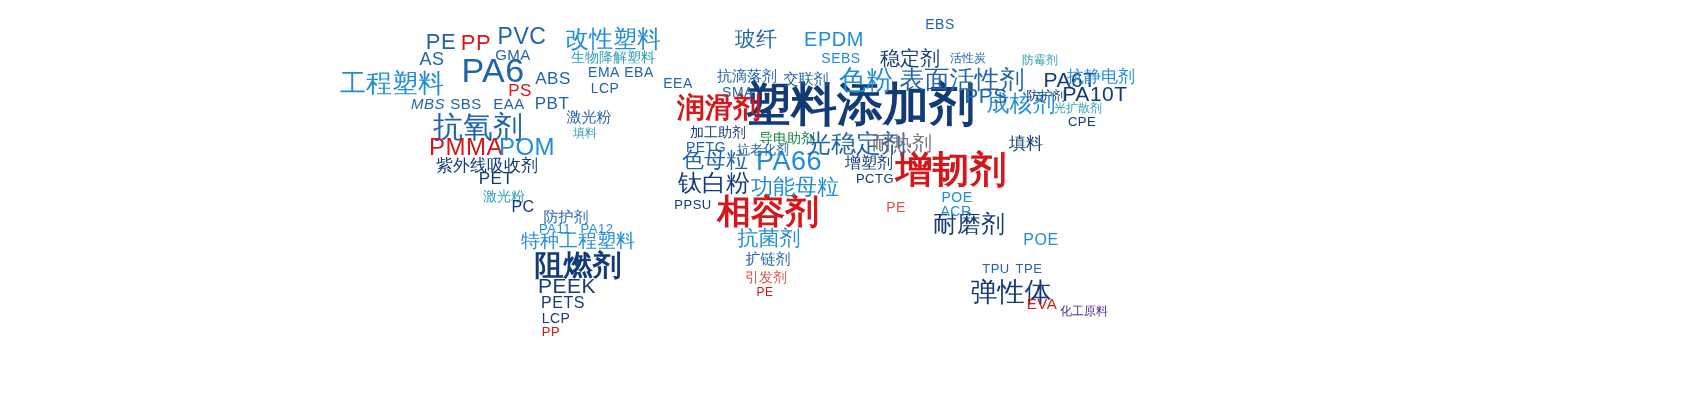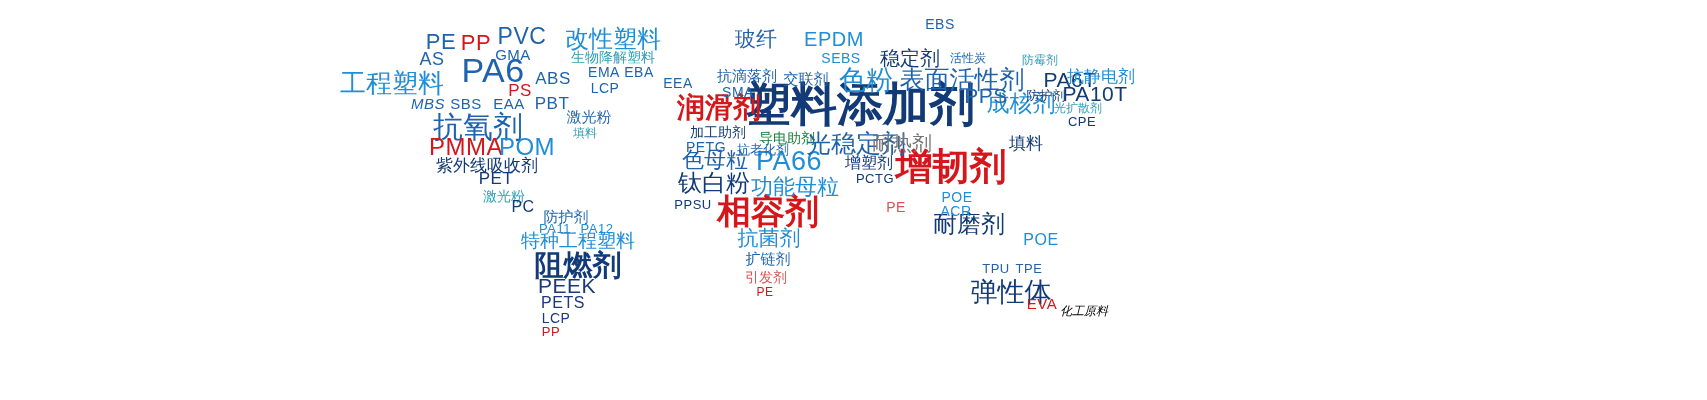--- a/index.html
+++ b/index.html
@@ -38,21 +38,21 @@
   }
   .w-bold { font-weight: 700; }
   .w-normal { font-weight: 400; }
 </style>
 </head>
 <body>
 
 <div id="cloud-canvas" style="width: 1707px; height: 400px; background: rgb(255, 255, 255);">
 
 <span class="cloud-word cjk w-bold" style="left: 860px; top: 104px; font-size: 46px; color: rgb(18, 58, 118); font-weight: 700;">塑料添加剂</span>
-    <span class="cloud-word cjk w-bold" style="left: 951px; top: 169px; font-size: 37px; color: rgb(213, 23, 27); font-weight: 700; font-family: Liberation Mono, monospace;">增韧剂</span>
+    <span class="cloud-word cjk w-bold" style="left: 951px; top: 169px; font-size: 37px; color: rgb(213, 23, 27); font-weight: 700;">增韧剂</span>
     <span class="cloud-word cjk w-bold" style="left: 768px; top: 211px; font-size: 34px; color: rgb(213, 23, 27); font-weight: 700;">相容剂</span>
     <span class="cloud-word cjk w-bold" style="left: 578px; top: 265px; font-size: 29px; color: rgb(18, 58, 118); font-weight: 700;">阻燃剂</span>
     <span class="cloud-word cjk w-bold" style="left: 719px; top: 108px; font-size: 28px; color: rgb(213, 23, 27); font-weight: 700;">润滑剂</span>
     <span class="cloud-word latin w-normal" style="left: 493px; top: 70px; font-size: 34px; color: rgb(31, 99, 173); font-weight: 400;">PA6</span>
     <span class="cloud-word cjk w-normal" style="left: 478px; top: 127px; font-size: 30px; color: rgb(31, 99, 173); font-weight: 400;">抗氧剂</span>
     <span class="cloud-word cjk w-normal" style="left: 392px; top: 83px; font-size: 26px; color: rgb(31, 142, 214); font-weight: 400;">工程塑料</span>
     <span class="cloud-word latin w-normal" style="left: 789px; top: 161px; font-size: 27px; color: rgb(31, 142, 214); font-weight: 400;">PA66</span>
     <span class="cloud-word cjk w-normal" style="left: 866px; top: 79px; font-size: 27px; color: rgb(31, 142, 214); font-weight: 400;">色粉</span>
     <span class="cloud-word cjk w-normal" style="left: 962px; top: 79px; font-size: 25px; color: rgb(31, 99, 173); font-weight: 400;">表面活性剂</span>
     <span class="cloud-word cjk w-normal" style="left: 856px; top: 143px; font-size: 25px; color: rgb(31, 99, 173); font-weight: 400;">光稳定剂</span>
@@ -113,21 +113,21 @@
     <span class="cloud-word cjk w-normal" style="left: 763px; top: 149px; font-size: 13px; color: rgb(31, 99, 173); font-weight: 400;">抗老化剂</span>
     <span class="cloud-word latin w-normal" style="left: 875px; top: 178px; font-size: 13px; color: rgb(18, 58, 118); font-weight: 400;">PCTG</span>
     <span class="cloud-word latin w-normal" style="left: 693px; top: 204px; font-size: 13px; color: rgb(18, 58, 118); font-weight: 400;">PPSU</span>
     <span class="cloud-word latin w-normal" style="left: 896px; top: 207px; font-size: 14px; color: rgb(217, 83, 79); font-weight: 400;">PE</span>
     <span class="cloud-word latin w-normal" style="left: 957px; top: 197px; font-size: 14px; color: rgb(31, 142, 214); font-weight: 400;">POE</span>
     <span class="cloud-word latin w-normal" style="left: 956px; top: 211px; font-size: 14px; color: rgb(31, 142, 214); font-weight: 400;">ACR</span>
     <span class="cloud-word latin w-normal" style="left: 1041px; top: 240px; font-size: 16px; color: rgb(31, 142, 214); font-weight: 400;">POE</span>
     <span class="cloud-word latin w-normal" style="left: 996px; top: 268px; font-size: 13px; color: rgb(31, 99, 173); font-weight: 400;">TPU</span>
     <span class="cloud-word latin w-normal" style="left: 1029px; top: 268px; font-size: 13px; color: rgb(31, 99, 173); font-weight: 400;">TPE</span>
     <span class="cloud-word latin w-normal" style="left: 1042px; top: 303px; font-size: 15px; color: rgb(213, 23, 27); font-weight: 400;">EVA</span>
-    <span class="cloud-word cjk w-normal" style="left: 1084px; top: 311px; font-size: 12px; color: #000000; font-weight: 400; font-style: italic;">化工原料</span>
+    <span class="cloud-word cjk w-normal" style="left: 1084px; top: 311px; font-size: 12px; color: #4c1d95; font-weight: 400;">化工原料</span>
     <span class="cloud-word latin w-normal" style="left: 496px; top: 178px; font-size: 17px; color: rgb(18, 58, 118); font-weight: 400;">PET</span>
     <span class="cloud-word cjk w-normal" style="left: 504px; top: 196px; font-size: 14px; color: rgb(47, 159, 181); font-weight: 400;">激光粉</span>
     <span class="cloud-word latin w-normal" style="left: 523px; top: 207px; font-size: 16px; color: rgb(18, 58, 118); font-weight: 400;">PC</span>
     <span class="cloud-word cjk w-normal" style="left: 566px; top: 217px; font-size: 15px; color: rgb(31, 99, 173); font-weight: 400;">防护剂</span>
     <span class="cloud-word latin w-normal" style="left: 555px; top: 228px; font-size: 13px; color: rgb(31, 142, 214); font-weight: 400;">PA11</span>
     <span class="cloud-word latin w-normal" style="left: 597px; top: 228px; font-size: 13px; color: rgb(31, 142, 214); font-weight: 400;">PA12</span>
     <span class="cloud-word latin w-normal" style="left: 563px; top: 303px; font-size: 16px; color: rgb(26, 58, 122); font-weight: 400;">PETS</span>
     <span class="cloud-word latin w-normal" style="left: 556px; top: 318px; font-size: 14px; color: rgb(26, 58, 122); font-weight: 400;">LCP</span>
     <span class="cloud-word latin w-normal" style="left: 551px; top: 331px; font-size: 13px; color: rgb(213, 23, 27); font-weight: 400;">PP</span>
     <span class="cloud-word cjk w-normal" style="left: 768px; top: 259px; font-size: 15px; color: rgb(31, 99, 173); font-weight: 400;">扩链剂</span>

